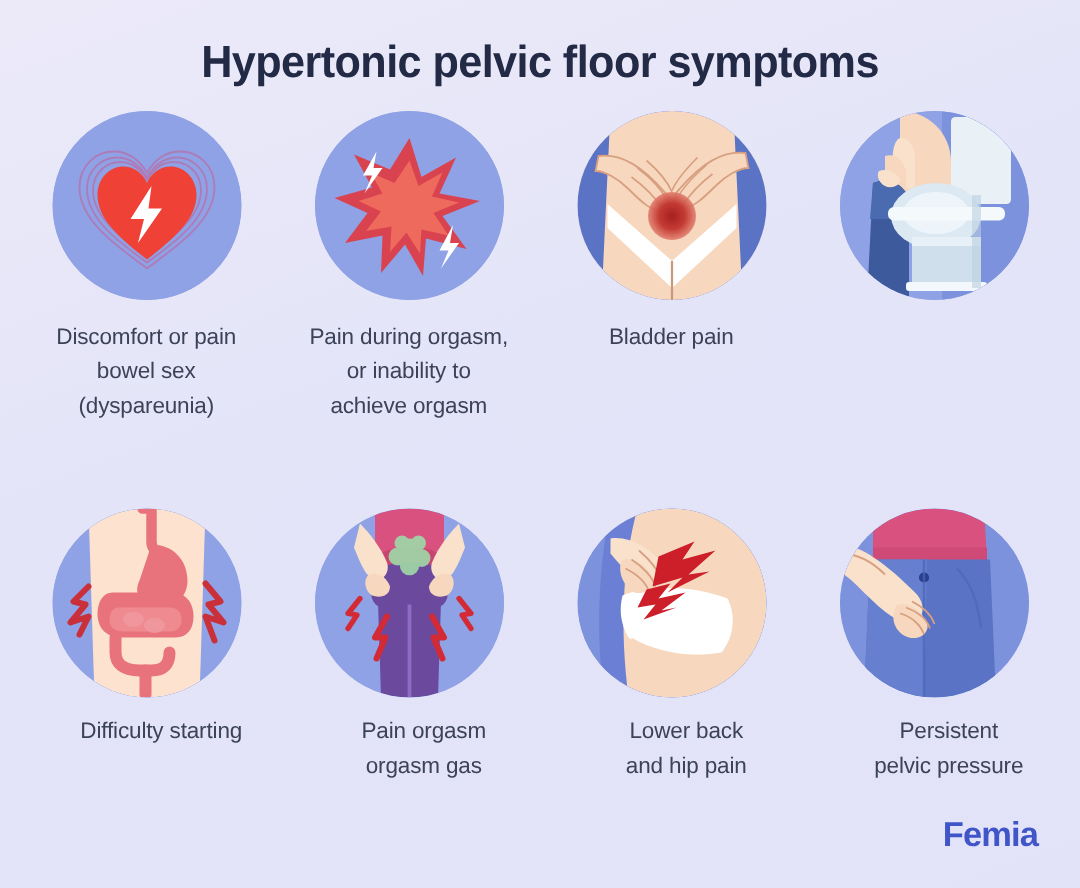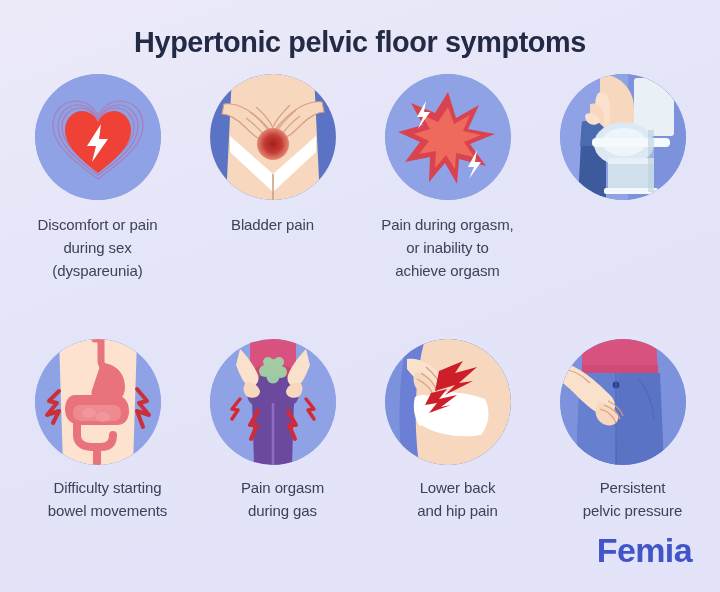--- a/index.html
+++ b/index.html
@@ -77,21 +77,21 @@
     letter-spacing: -0.1px;
   }
 
   .row2 .caption { margin-top: 12px; margin-left: 20px; }
 
   
   #brand {
     position: absolute;
     right: 28px;
     bottom: 22px;
-    font-size: 34px;
+    font-size: 23px;
     font-weight: 700;
     color: #4055c8;
     letter-spacing: -0.6px;
     font-family: "Liberation Sans Narrow", "Liberation Sans", sans-serif;
   }
 
   svg { display: block; width: 100%; height: 100%; }
 </style>
 </head>
 <body>
@@ -110,22 +110,39 @@
             <path d="M63 105 C40 88 18 72 18 51 C18 36 29 27 41 27 C51 27 58 33 63 41 C68 33 75 27 85 27 C97 27 108 36 108 51 C108 72 86 88 63 105 Z"></path>
             <path d="M63 101 C42 86 23 71 23 52 C23 39 33 31 43 31 C52 31 58 36 63 44 C68 36 74 31 83 31 C93 31 103 39 103 52 C103 71 84 86 63 101 Z"></path>
             <path d="M63 97 C44 83 27 70 27 53 C27 41 36 34 45 34 C53 34 59 39 63 46 C67 39 73 34 81 34 C90 34 99 41 99 53 C99 70 82 83 63 97 Z"></path>
           </g>
           <path d="M63 99 C45 85 30 72 30 56 C30 44 39 37 47 37 C54 37 60 41 63 48 C66 41 72 37 79 37 C87 37 96 44 96 56 C96 72 81 85 63 99 Z" fill="#ef4136"></path>
           <path d="M66 50 L52 72 L61 72 L57 88 L73 65 L64 65 Z" fill="#ffffff"></path>
         </svg>
       </div>
       <div class="caption">
         <span>Discomfort or pain</span><br>
-        <span>during sex</span><br>
+        <span>bowel sex</span><br>
         <span>(dyspareunia)</span>
+      </div>
+    </div>
+
+    <div class="cell row1">
+      <div class="icon-circle">
+        <svg viewBox="0 0 126 126">
+          <circle cx="63" cy="63" r="63" fill="#8fa2e5"></circle>
+          <path d="M63 18 L71 44 L94 31 L83 55 L110 60 L85 70 L101 92 L74 85 L72 110 L60 89 L44 108 L45 83 L20 88 L35 68 L13 58 L38 51 L26 29 L50 39 Z" fill="#d9434f"></path>
+          <path d="M63 33 L69 50 L85 41 L78 57 L96 61 L79 68 L89 83 L71 79 L70 95 L61 81 L50 94 L51 77 L34 80 L44 67 L29 60 L45 55 L37 41 L53 48 Z" fill="#ee6a5d"></path>
+          <path d="M41 27 L32 43 L38 43 L33 55 L45 38 L39 38 Z" fill="#ffffff"></path>
+          <path d="M92 76 L83 93 L89 93 L84 105 L96 88 L90 88 Z" fill="#ffffff"></path>
+        </svg>
+      </div>
+      <div class="caption">
+        <span>Pain during orgasm,</span><br>
+        <span>or inability to</span><br>
+        <span>achieve orgasm</span>
       </div>
     </div>
 
     <div class="cell row1">
       <div class="icon-circle">
         <svg viewBox="0 0 126 126">
           <defs>
             <clipPath id="clipBladder">
                 <circle cx="63" cy="63" r="63"></circle>
               </clipPath>
@@ -157,37 +174,20 @@
         </svg>
       </div>
       <div class="caption">
         <span>Bladder pain</span>
       </div>
     </div>
 
     <div class="cell row1">
       <div class="icon-circle">
         <svg viewBox="0 0 126 126">
-          <circle cx="63" cy="63" r="63" fill="#8fa2e5"></circle>
-          <path d="M63 18 L71 44 L94 31 L83 55 L110 60 L85 70 L101 92 L74 85 L72 110 L60 89 L44 108 L45 83 L20 88 L35 68 L13 58 L38 51 L26 29 L50 39 Z" fill="#d9434f"></path>
-          <path d="M63 33 L69 50 L85 41 L78 57 L96 61 L79 68 L89 83 L71 79 L70 95 L61 81 L50 94 L51 77 L34 80 L44 67 L29 60 L45 55 L37 41 L53 48 Z" fill="#ee6a5d"></path>
-          <path d="M41 27 L32 43 L38 43 L33 55 L45 38 L39 38 Z" fill="#ffffff"></path>
-          <path d="M92 76 L83 93 L89 93 L84 105 L96 88 L90 88 Z" fill="#ffffff"></path>
-        </svg>
-      </div>
-      <div class="caption">
-        <span>Pain during orgasm,</span><br>
-        <span>or inability to</span><br>
-        <span>achieve orgasm</span>
-      </div>
-    </div>
-
-    <div class="cell row1">
-      <div class="icon-circle">
-        <svg viewBox="0 0 126 126">
           <defs>
               <clipPath id="clipToilet">
                 <circle cx="63" cy="63" r="63"></circle>
               </clipPath>
             </defs>
           <circle cx="63" cy="63" r="63" fill="#8fa2e5"></circle>
           <g clip-path="url(#clipToilet)">
             <rect x="68" y="0" width="58" height="126" fill="#7d92dc"></rect>
             <rect x="74" y="4" width="40" height="58" rx="3" fill="#e9f0f6"></rect>
             <path d="M40 0 C58 0 74 14 74 34 L74 58 L40 58 Z" fill="#f7d8bf"></path>
@@ -228,21 +228,20 @@
             <path d="M62 108 L62 124" stroke="#e8737d" stroke-width="8" stroke-linecap="round" fill="none"></path>
             <ellipse cx="54" cy="74" rx="7" ry="5" fill="#f09aa0" opacity="0.8"></ellipse>
             <ellipse cx="68" cy="78" rx="7" ry="5" fill="#f09aa0" opacity="0.8"></ellipse>
             <path d="M24 52 L14 62 L22 64 L12 76 L24 72 L18 84" stroke="#c9303a" stroke-width="4" fill="none" stroke-linejoin="round" stroke-linecap="round"></path>
             <path d="M102 50 L112 62 L104 64 L114 76 L102 72 L108 88" stroke="#c9303a" stroke-width="4" fill="none" stroke-linejoin="round" stroke-linecap="round"></path>
           </g>
         </svg>
       </div>
       <div class="caption">
         <span>Difficulty starting</span><br>
-        <span>bowel movements</span>
       </div>
     </div>
 
     <div class="cell row2">
       <div class="icon-circle">
         <svg viewBox="0 0 126 126">
           <defs>
               <clipPath id="clipGas">
                 <circle cx="63" cy="63" r="63"></circle>
               </clipPath>
@@ -268,21 +267,21 @@
             </g>
             <path d="M30 60 L22 70 L28 71 L22 80" stroke="#d32a35" stroke-width="3.5" fill="none" stroke-linejoin="round" stroke-linecap="round"></path>
             <path d="M96 60 L104 70 L98 71 L104 80" stroke="#d32a35" stroke-width="3.5" fill="none" stroke-linejoin="round" stroke-linecap="round"></path>
             <path d="M48 72 L40 86 L47 86 L41 100" stroke="#d32a35" stroke-width="4" fill="none" stroke-linejoin="round" stroke-linecap="round"></path>
             <path d="M78 72 L86 86 L79 86 L85 100" stroke="#d32a35" stroke-width="4" fill="none" stroke-linejoin="round" stroke-linecap="round"></path>
           </g>
         </svg>
       </div>
       <div class="caption">
         <span>Pain orgasm</span><br>
-        <span>during gas</span>
+        <span>orgasm gas</span>
       </div>
     </div>
 
     <div class="cell row2">
       <div class="icon-circle">
         <svg viewBox="0 0 126 126">
           <defs>
               <clipPath id="clipBack">
                 <circle cx="63" cy="63" r="63"></circle>
               </clipPath>

